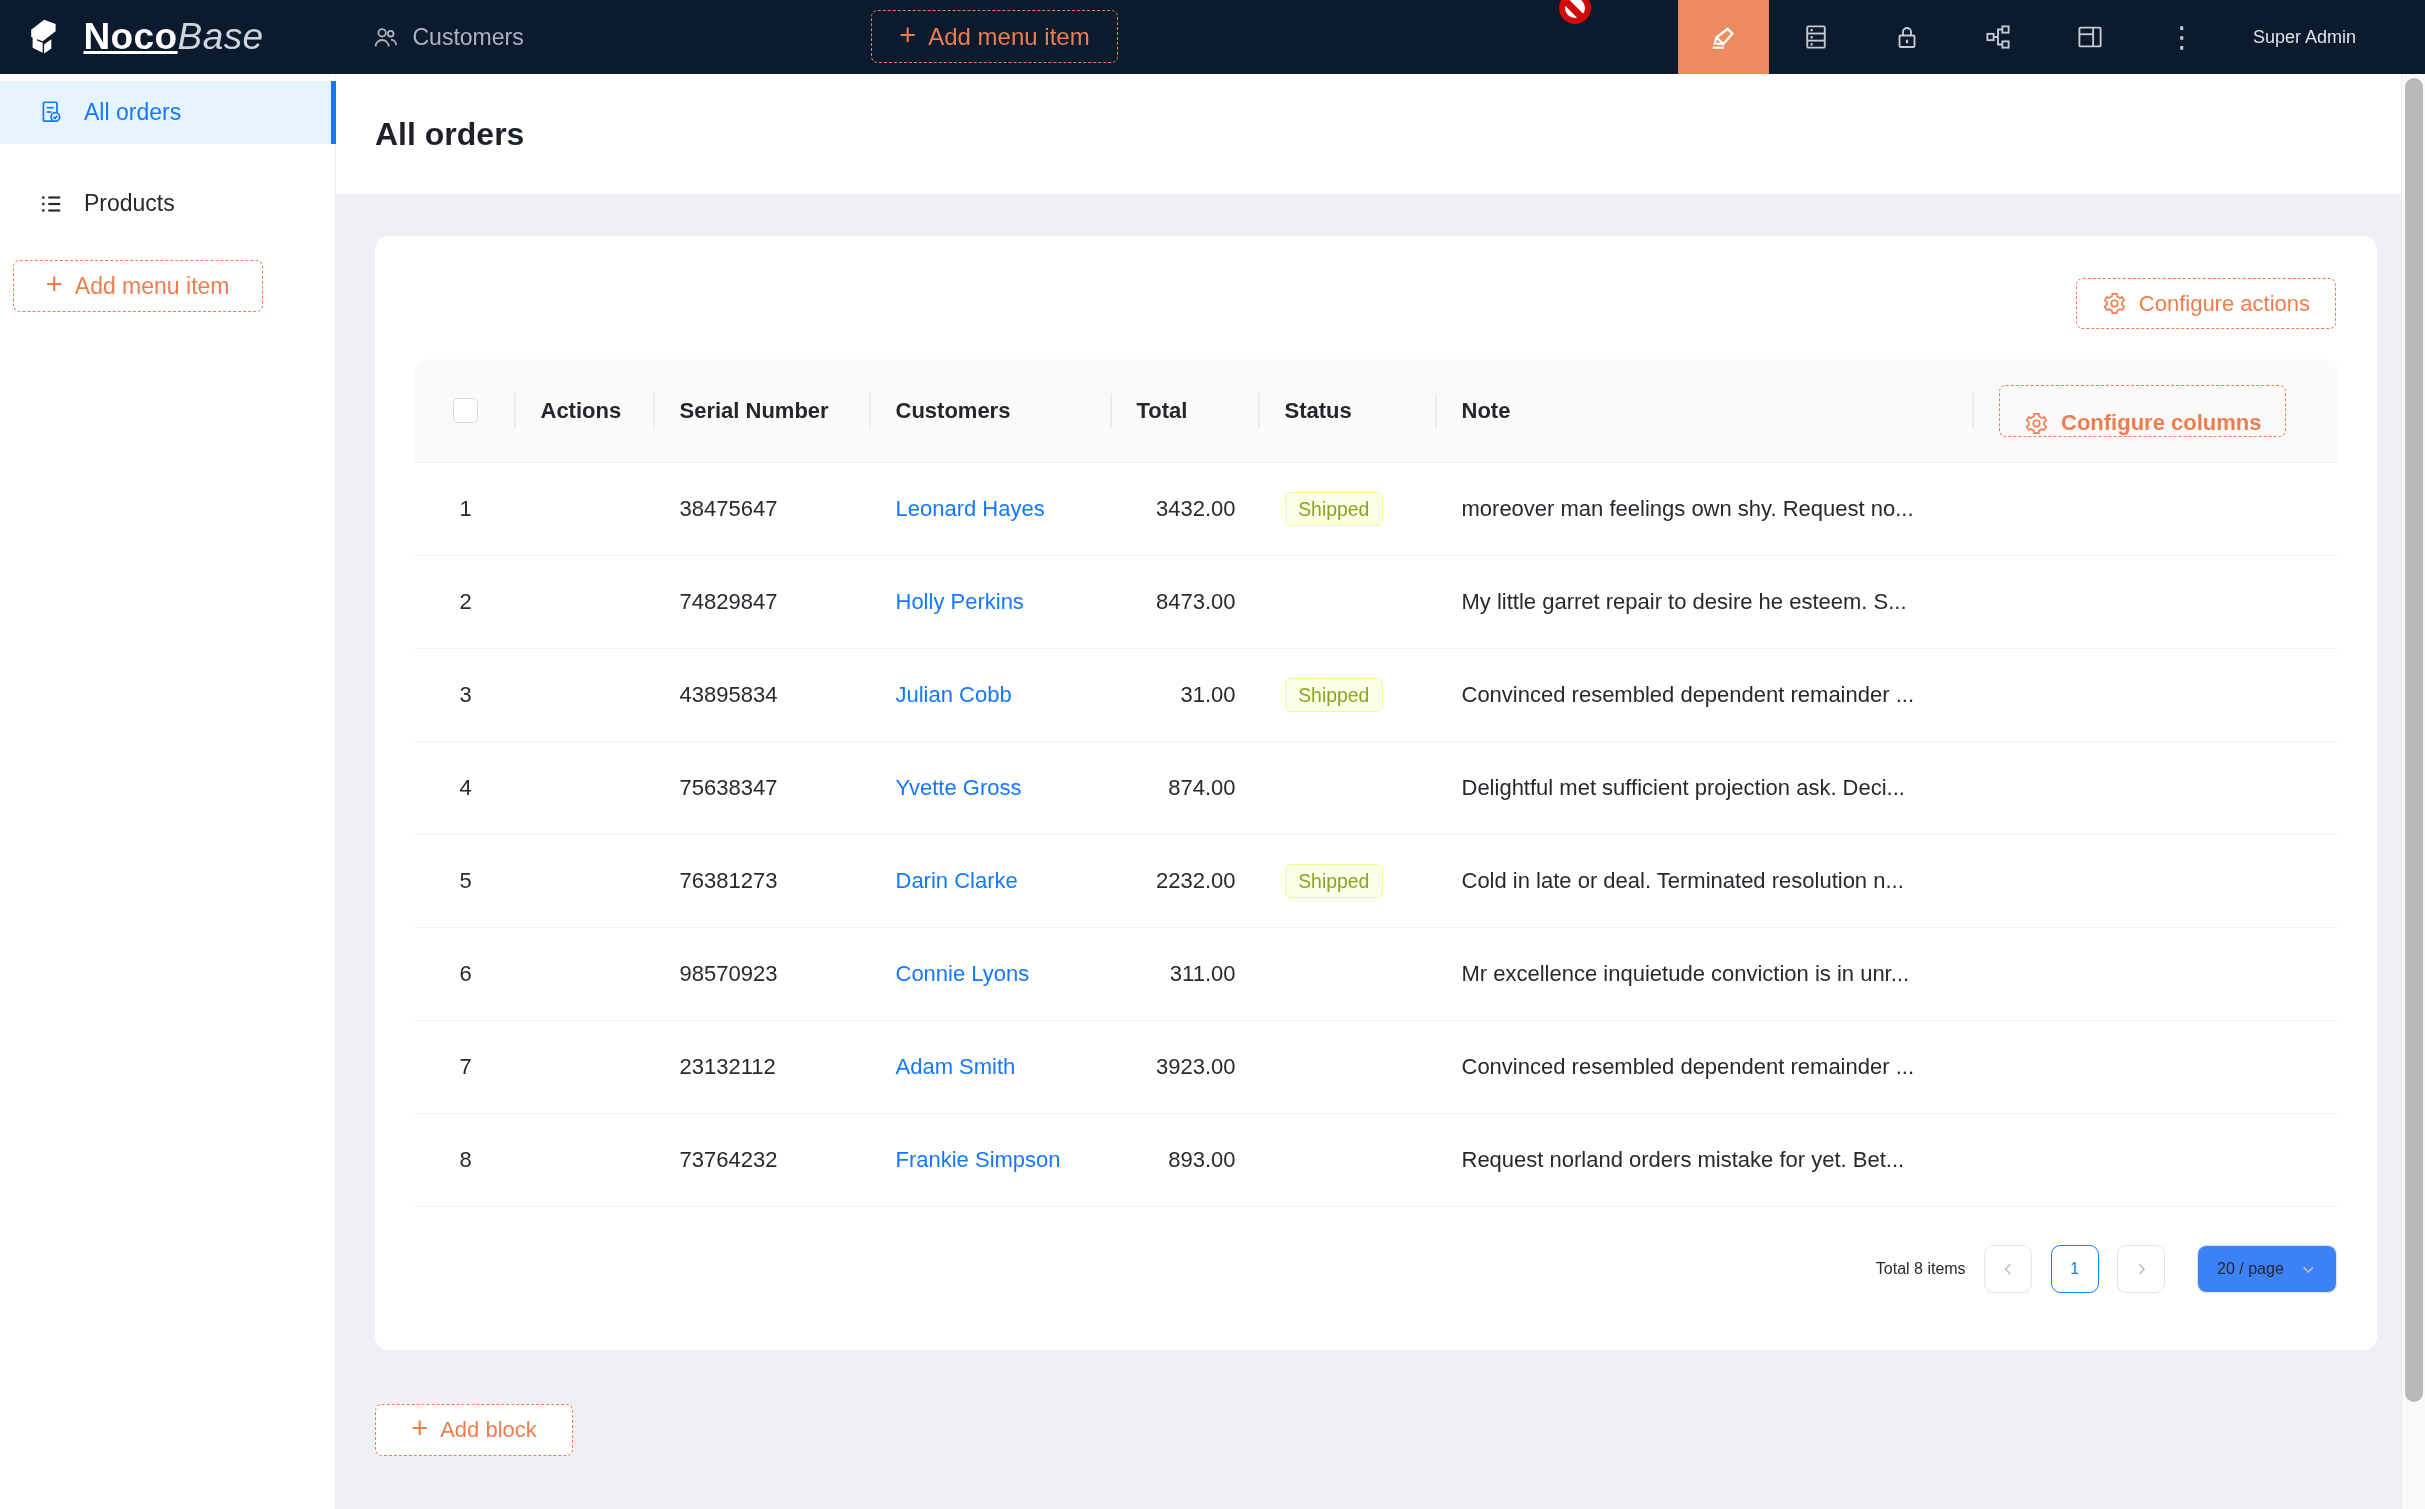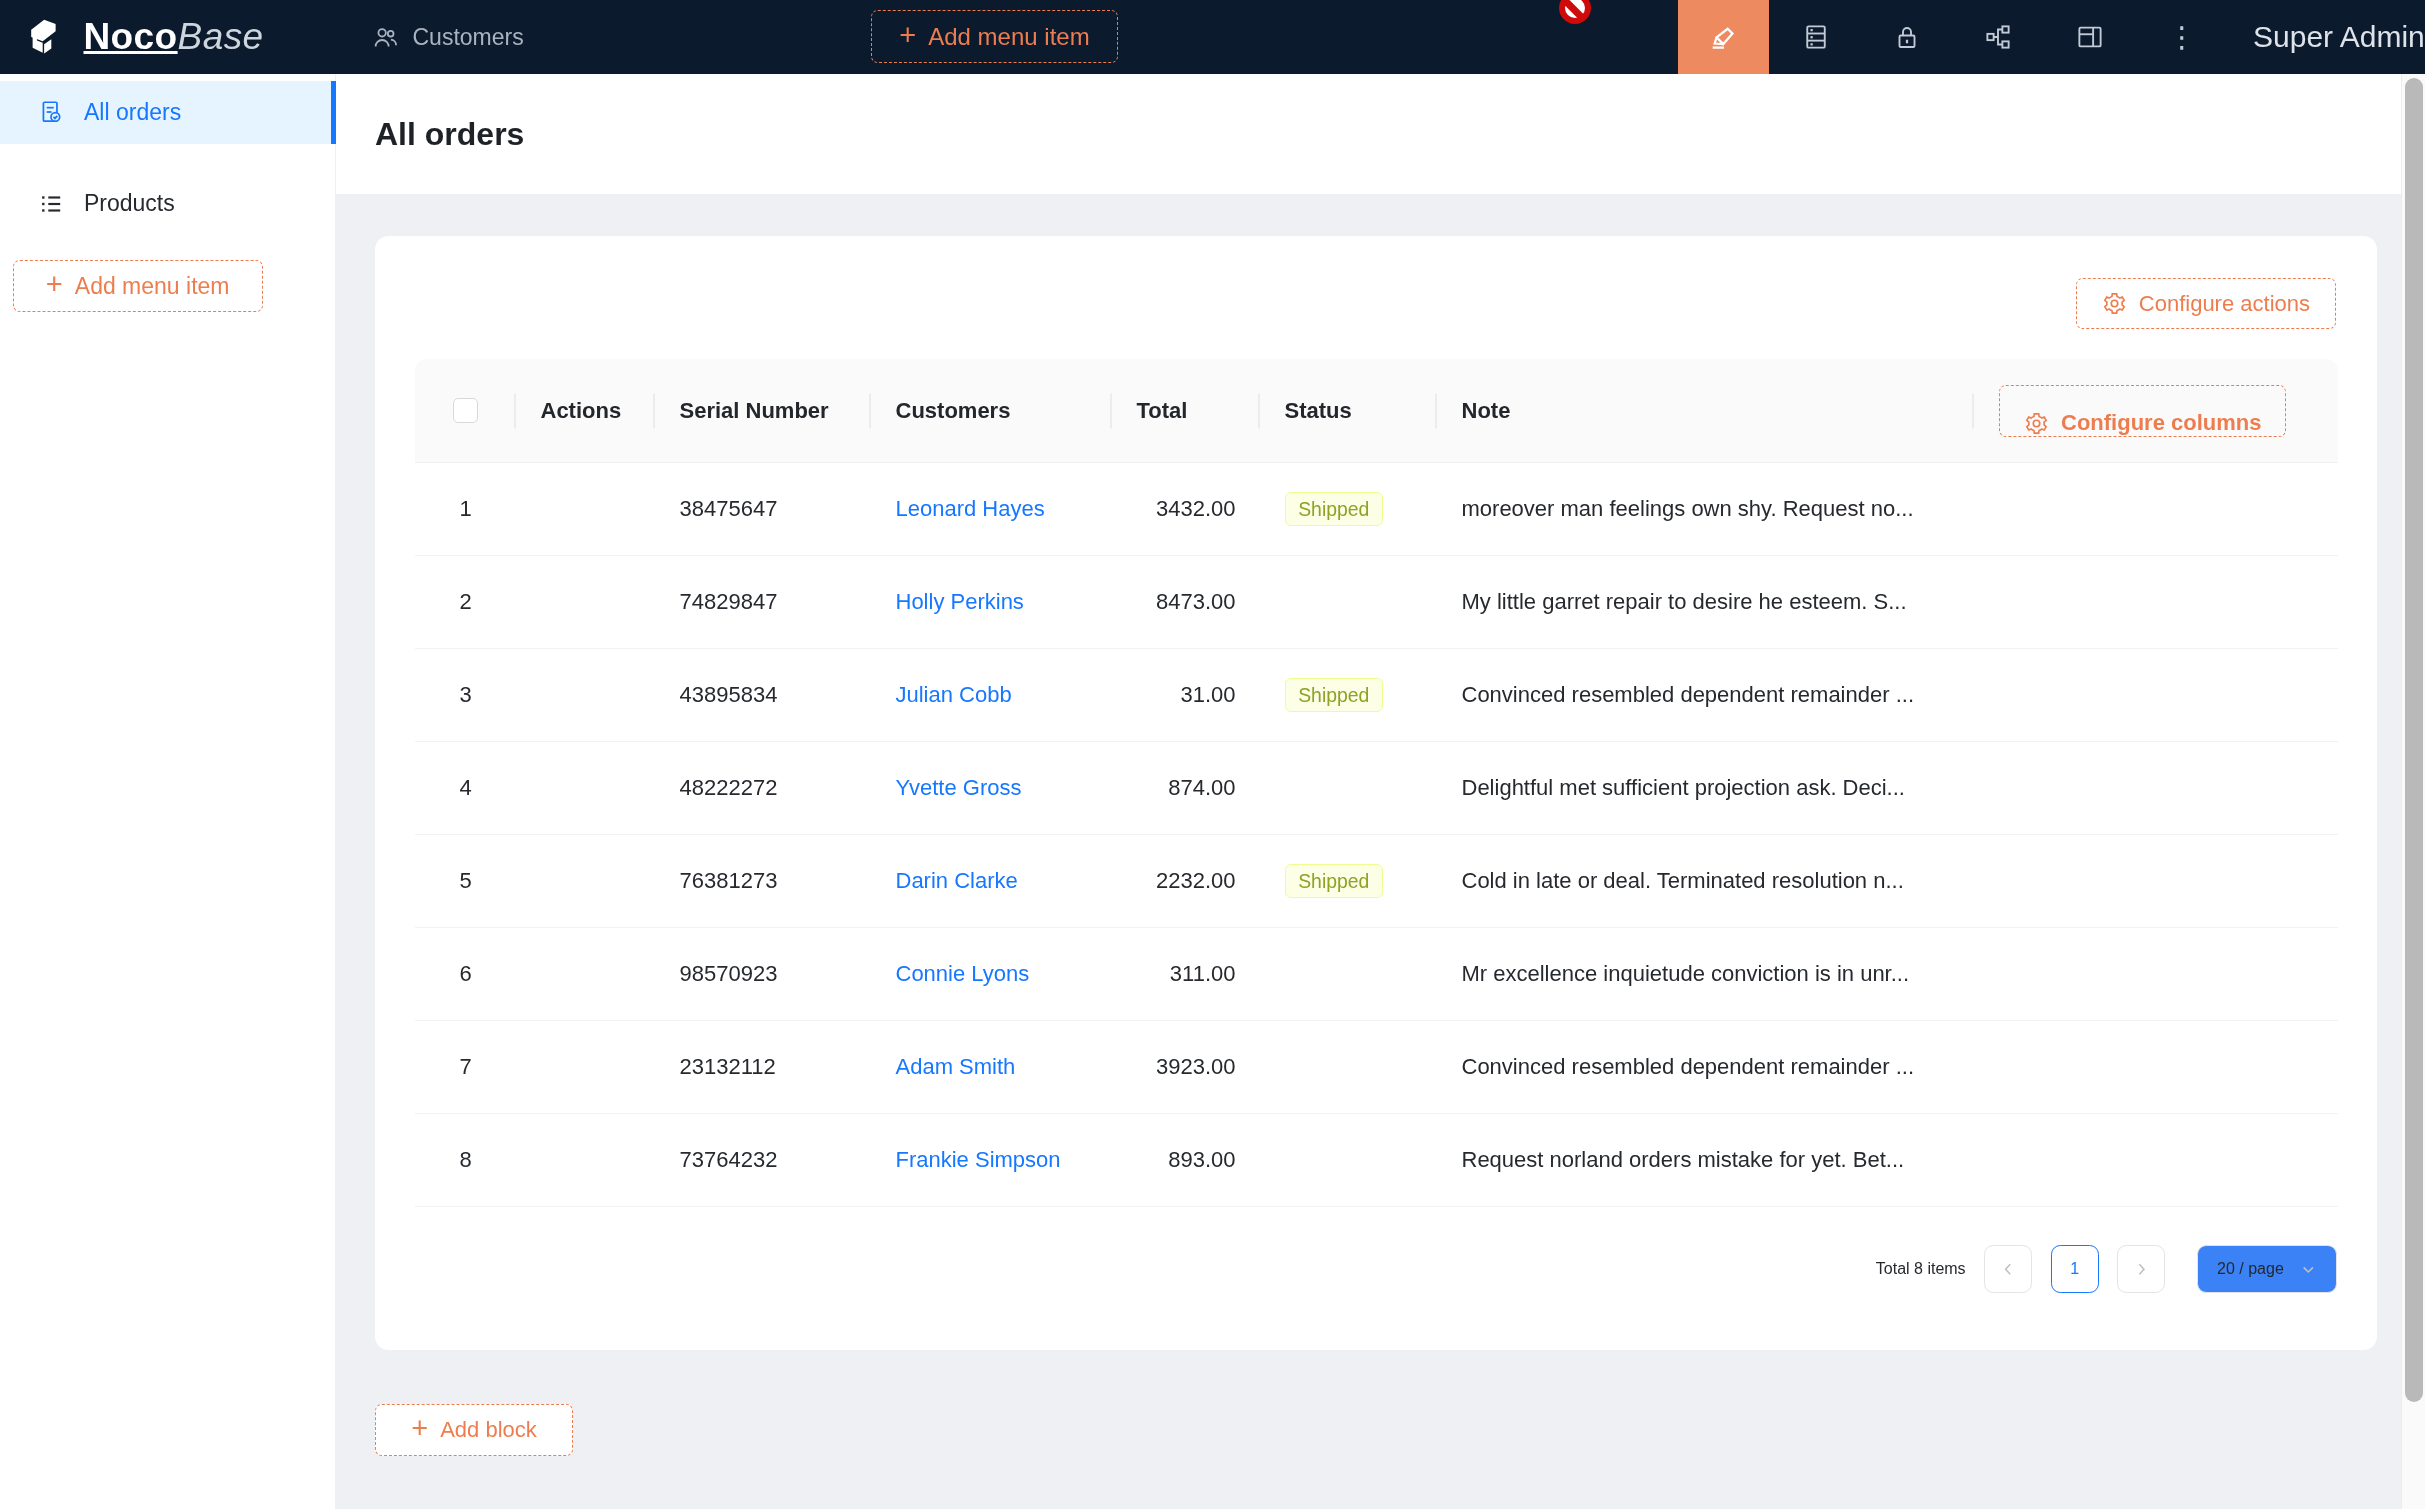--- a/index.html
+++ b/index.html
@@ -30,21 +30,21 @@
   .no-drop::after { content:""; position:absolute; left:-1.7px; top:7.6px; width:22px; height:6.8px;
     background:#cf0a0a; transform:rotate(45deg); }
   .ui-editor { position:absolute; left:1678px; top:0; width:91px; height:74px; background:#ee8a60;
     display:flex; align-items:center; justify-content:center; cursor:pointer; }
   .ui-editor svg { width:34px; height:34px; }
   .nav-ib { position:absolute; top:0; width:37px; height:74px; display:flex; align-items:center;
     justify-content:center; color:#c2cbd5; cursor:pointer; }
   .nav-ib svg { width:30px; height:30px; }
   .nav-ib.more { font-size:29px; letter-spacing:1.7px; }
   .nav-user { position:absolute; left:2253px; top:0; height:74px; display:flex; align-items:center;
-    color:#dde3e9; font-size:30px; cursor:pointer; }
+    color:#dde3e9; font-size:18px; cursor:pointer; }
 
   
   .sidebar { position:absolute; left:0; top:74px; width:336px; height:1436px; background:#fff;
     border-right:1.7px solid #edeff1; z-index:20; }
   .side-item { position:absolute; left:0; width:336px; height:63px; display:flex; align-items:center;
     gap:20px; padding-left:38px; font-size:23px; color:#26292e; cursor:pointer; --icon-bg:#ffffff; }
   .side-item svg { width:26px; height:26px; }
   .side-item.selected { background:#e6f4ff; color:#1677ff; --icon-bg:#e6f4ff; }
   .side-item.selected::after { content:""; position:absolute; right:0; top:0; width:5px; height:100%;
     background:#1677ff; }
@@ -280,21 +280,21 @@
         <div class="td">43895834</div>
         <div class="td"><span class="link">Julian Cobb</span></div>
         <div class="td num">31.00</div>
         <div class="td"><span class="tag">Shipped</span></div>
         <div class="td">Convinced resembled dependent remainder ...</div>
         <div class="td"></div>
       </div>
       <div class="grid trow">
         <div class="td center">4</div>
         <div class="td"></div>
-        <div class="td">48222272</div>
+        <div class="td">75638347</div>
         <div class="td"><span class="link">Yvette Gross</span></div>
         <div class="td num">874.00</div>
         <div class="td"></div>
         <div class="td">Delightful met sufficient projection ask. Deci...</div>
         <div class="td"></div>
       </div>
       <div class="grid trow">
         <div class="td center">5</div>
         <div class="td"></div>
         <div class="td">76381273</div>

